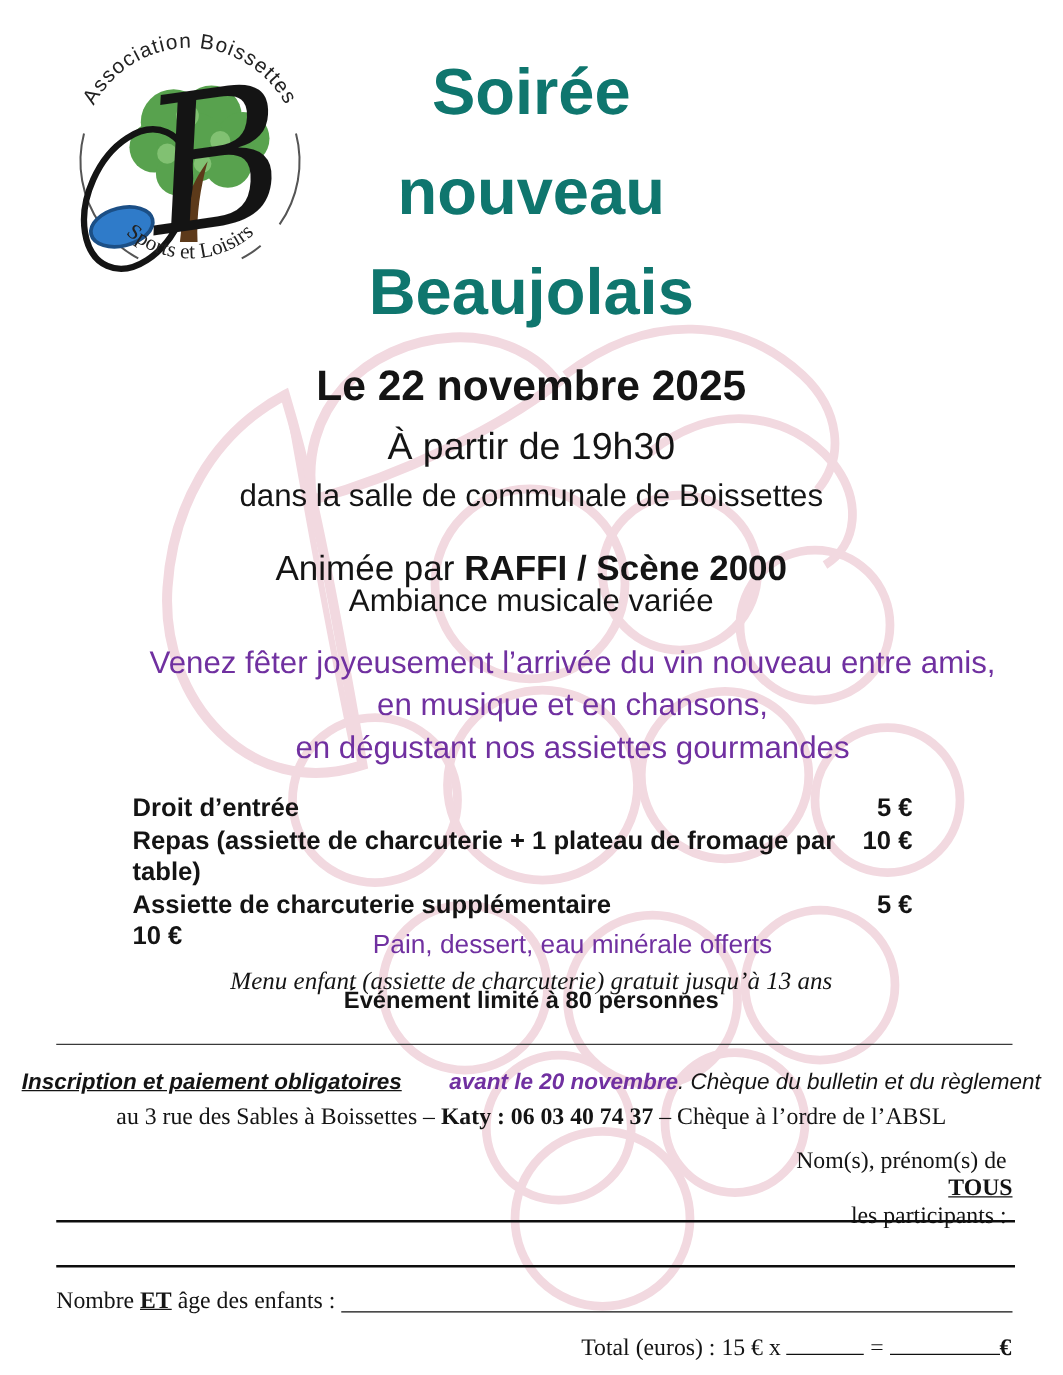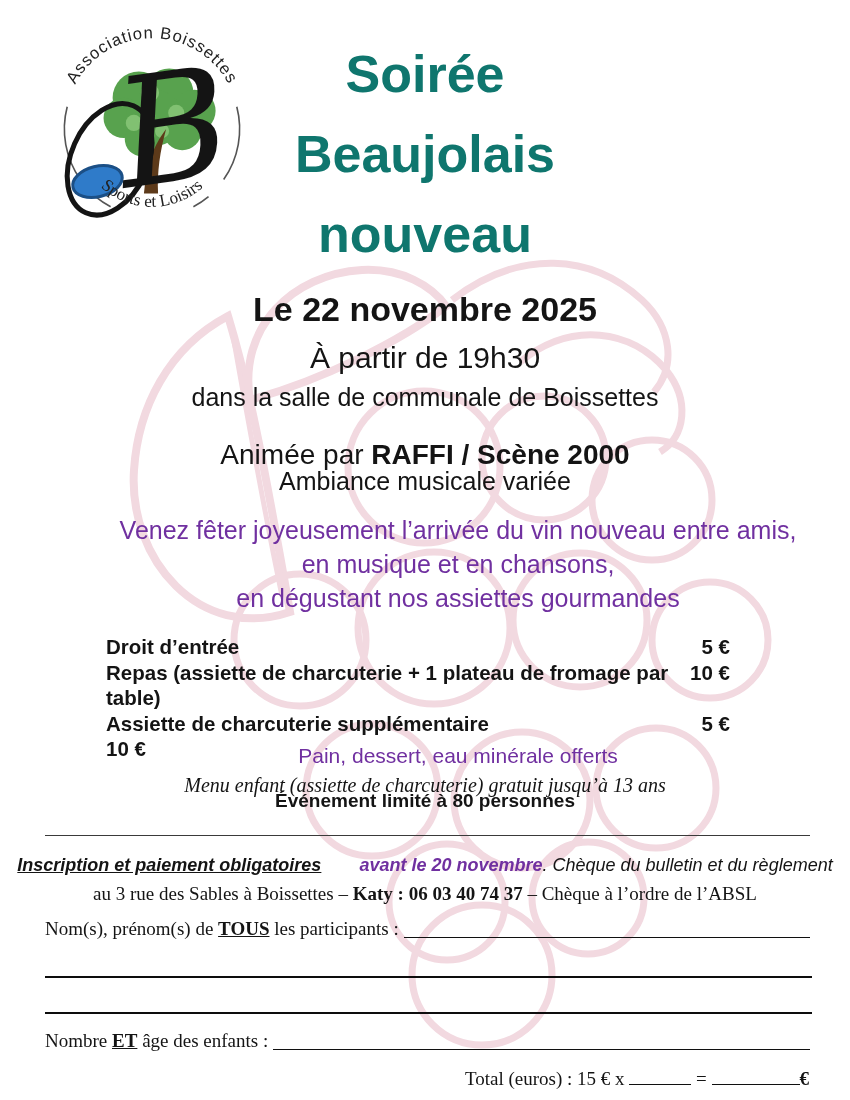--- a/index.html
+++ b/index.html
@@ -36,21 +36,21 @@
   .sep{position:absolute;top:835px;left:45px;width:765px;border-top:1.6px solid #3a3a3a;z-index:1;}
 
   .reg1{top:855px;font-size:18px;font-style:italic;}
   .reg1 .bu{font-weight:bold;text-decoration:underline;}
   .reg1 .deadline{font-weight:bold;}
   .reg2{top:883px;font-size:19px;font-family:"Liberation Serif",serif;}
   .reg2 .contact{font-weight:bold;}
 
   .form-row{position:absolute;left:45px;right:40px;display:flex;align-items:flex-end;
     font-family:"Liberation Serif",serif;font-size:19px;z-index:1;}
-  .names-row{top:918px;}
+  .names-row{top:918px;flex-direction:column;}
   .children-row{top:1030px;}
   .fill-blank{flex:1 1 auto;border-bottom:1.6px solid #101010;height:1em;margin-bottom:2px;}
   .blank{display:inline-block;border-bottom:1.6px solid #101010;height:0.95em;vertical-align:baseline;}
   .ul-bold{font-weight:bold;text-decoration:underline;}
 
   .write-line{position:absolute;left:45px;width:767px;border-top:2.6px solid #0d0d0d;z-index:1;}
   .wl1{top:976px;} .wl2{top:1012px;}
 
   .bottom-row{position:absolute;top:1060px;left:45px;right:40px;height:30px;
     font-family:"Liberation Serif",serif;font-size:19px;z-index:1;}
@@ -132,22 +132,22 @@
     </text>
     <text font-family="Liberation Serif, serif" font-size="17" fill="#222">
       <textPath href="#arcBottom" startOffset="50%" text-anchor="middle">Sports et Loisirs</textPath>
     </text>
   </svg>
 
   <div class="content">
 
     <div class="abs title magenta">
       <div>Soirée</div>
+      <div>nouveau</div>
       <div>Beaujolais</div>
-      <div>nouveau</div>
     </div>
 
     <div class="abs date-line">Le 22 novembre 2025</div>
     <div class="abs time-line">À partir de 19h30</div>
     <div class="abs venue-line">dans la salle de communale de Boissettes</div>
     <div class="abs host-line pre"><span>Animée par </span><b>RAFFI / Scène 2000</b></div>
     <div class="abs ambiance-line">Ambiance musicale variée</div>
 
     <div class="abs invite purple">
       <div>Venez fêter joyeusement l’arrivée du vin nouveau entre amis,</div>

